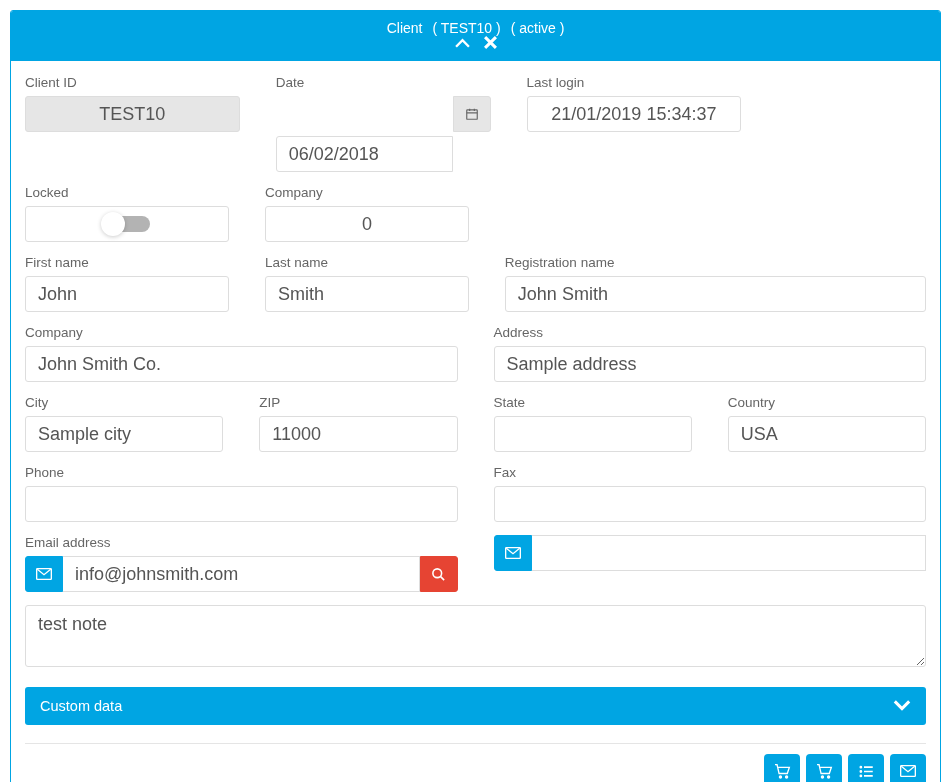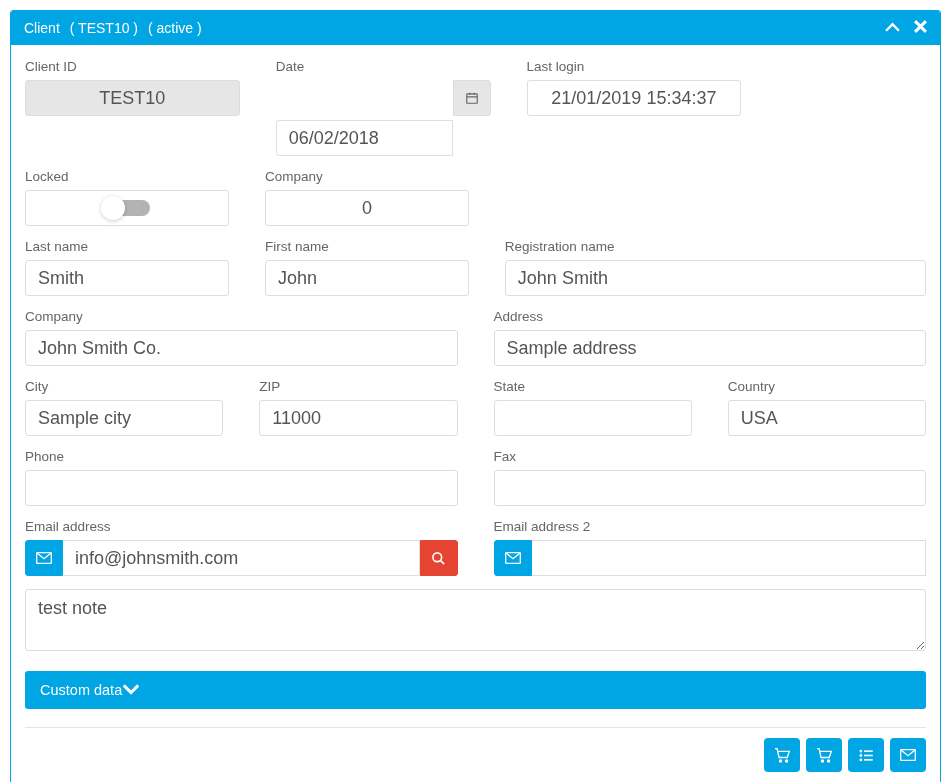--- a/index.html
+++ b/index.html
@@ -16,20 +16,21 @@
       overflow: hidden;
     }
     .panel-header {
       background: #00a5e3;
       color: #fff;
       padding: 9px 13px;
       display: flex;
       align-items: center;
       justify-content: space-between;
       font-size: 14px;
+      flex-direction: column;
     }
     .panel-title { display: flex; gap: 10px; }
     .panel-actions { display: flex; gap: 14px; align-items: center; }
     .panel-actions svg { cursor: pointer; }
     .panel-body { padding: 14px 14px 18px 14px; }
 
     .row { display: flex; margin: 0 -7px; gap: 22px; }
     .col { padding: 0 7px; }
     .col-half { width: 50%; }
     .col-quarter { width: 25%; }
@@ -118,20 +119,21 @@
       left: -2px; top: -4px;
       box-shadow: 0 1px 4px rgba(0,0,0,.2);
     }
 
     .section-header {
       background: #00a5e3;
       color: #fff;
       padding: 11px 15px;
       border-radius: 3px;
       display: flex;
+      justify-content: space-between;
       align-items: center;
       cursor: pointer;
       font-size: 14.5px;
       margin-top: 4px;
     }
 
     hr { border: none; border-top: 1px solid #e5e5e5; margin: 18px 0 10px 0; }
 
     .action-row { display: flex; justify-content: flex-end; gap: 6px; }
     .btn-blue {
@@ -232,28 +234,28 @@
           <input class="form-control text-center" value="0" style="">
         </div>
       </div>
       <div class="col col-half"></div>
     </div>
 
     
     <div class="row">
       <div class="col col-quarter">
         <div class="form-group">
+          <label>First name</label>
+          <input class="form-control" value="John" style="">
+        </div>
+      </div>
+      <div class="col col-quarter">
+        <div class="form-group">
           <label>Last name</label>
           <input class="form-control" value="Smith" style="">
-        </div>
-      </div>
-      <div class="col col-quarter">
-        <div class="form-group">
-          <label>First name</label>
-          <input class="form-control" value="John" style="">
         </div>
       </div>
       <div class="col col-half">
         <div class="form-group">
           <label>Registration name</label>
           <input class="form-control" value="John Smith" style="">
         </div>
       </div>
     </div>
 
@@ -334,21 +336,20 @@
               <svg width="15" height="15" viewBox="0 0 24 24" fill="none" stroke="#fff" stroke-width="2.5">
                   <circle cx="10" cy="10" r="7"></circle>
                   <line x1="21" y1="21" x2="15" y2="15"></line>
                 </svg>
             </span>
           </div>
         </div>
       </div>
       <div class="col col-half">
         <div class="form-group">
-          <label>Email address 2</label>
           <div class="input-group with-prefix">
             <span class="input-addon prefix blue">
               <svg width="16" height="12" viewBox="0 0 24 18" fill="none" stroke="#fff" stroke-width="2">
                   <rect x="1" y="1" width="22" height="16" rx="1"></rect>
                   <path d="M2 2 L12 10 L22 2"></path>
                 </svg>
             </span>
             <input class="form-control" value="" style="">
           </div>
         </div>

